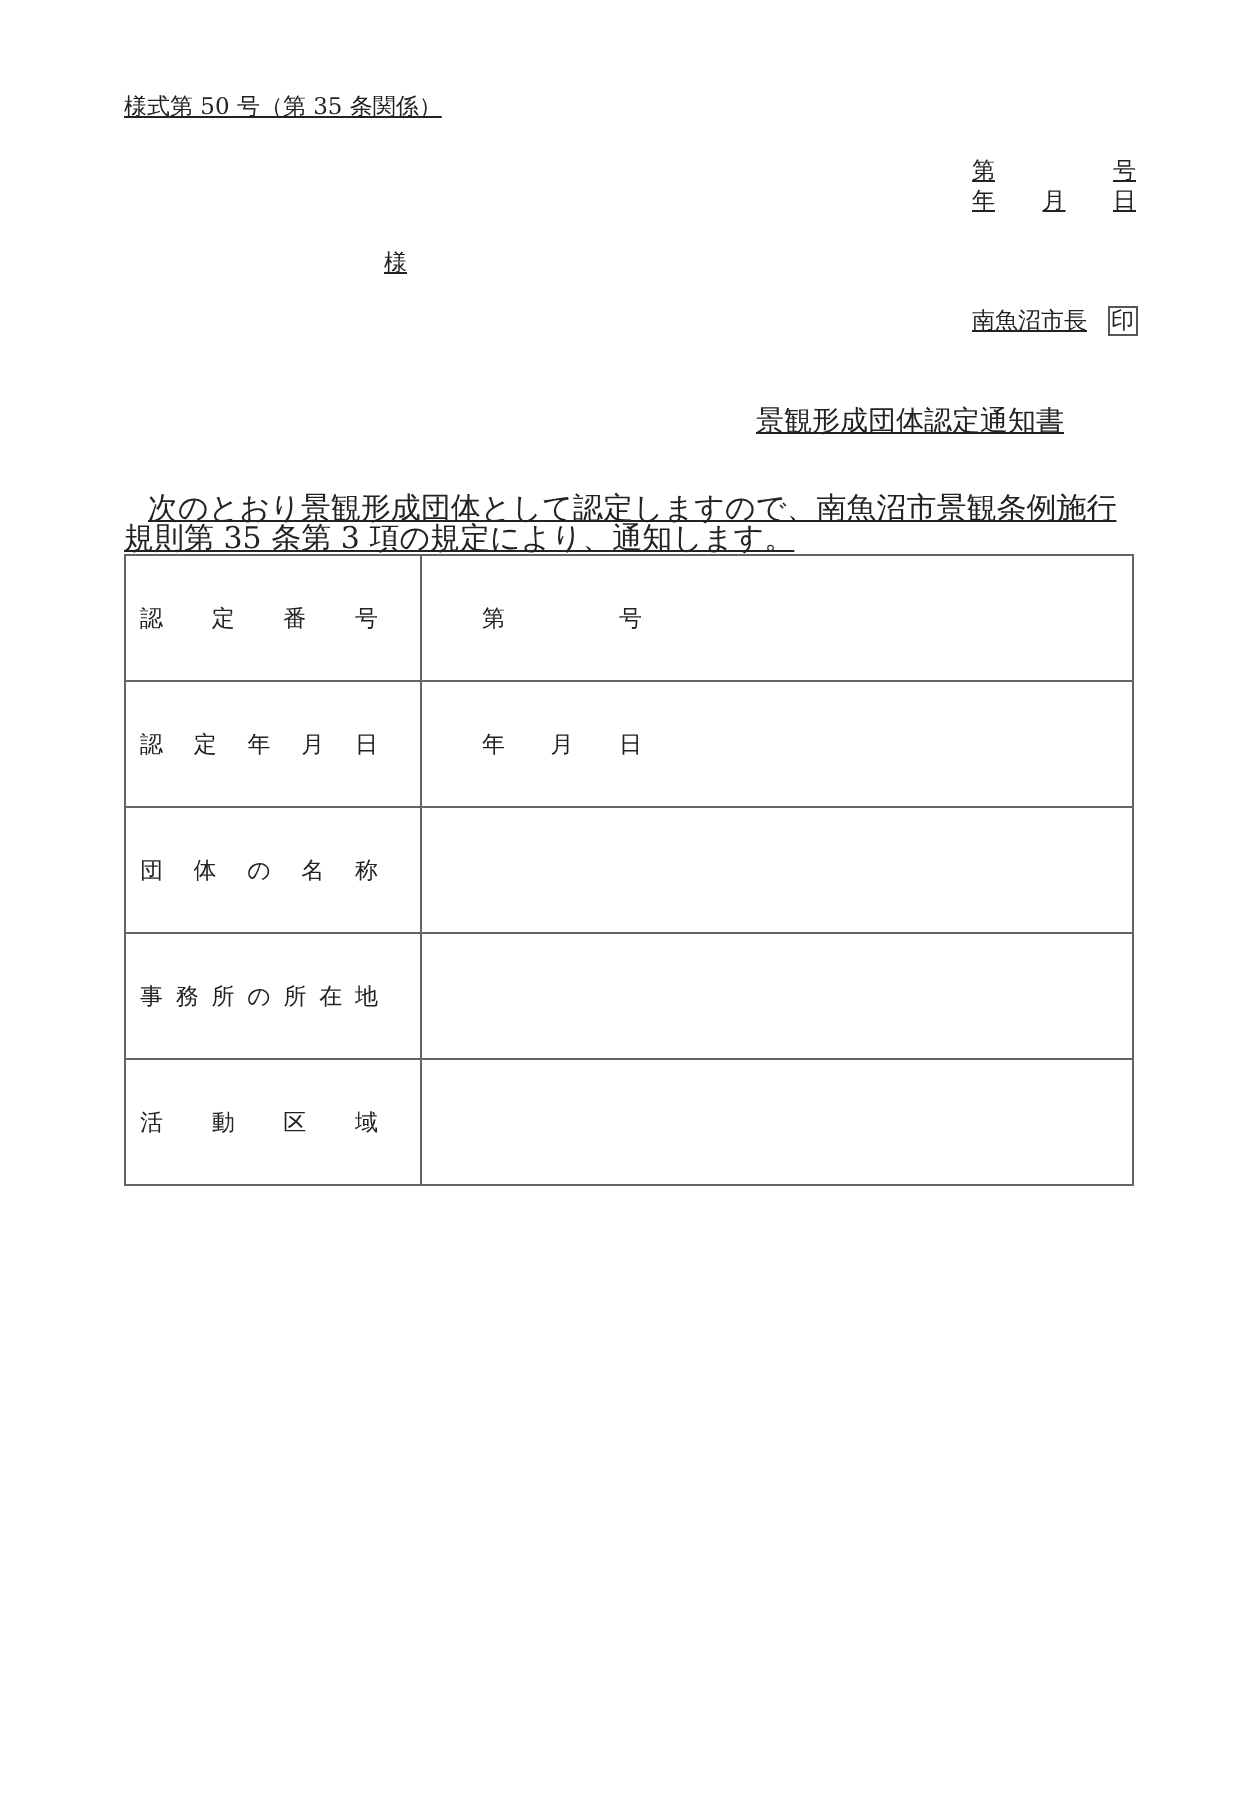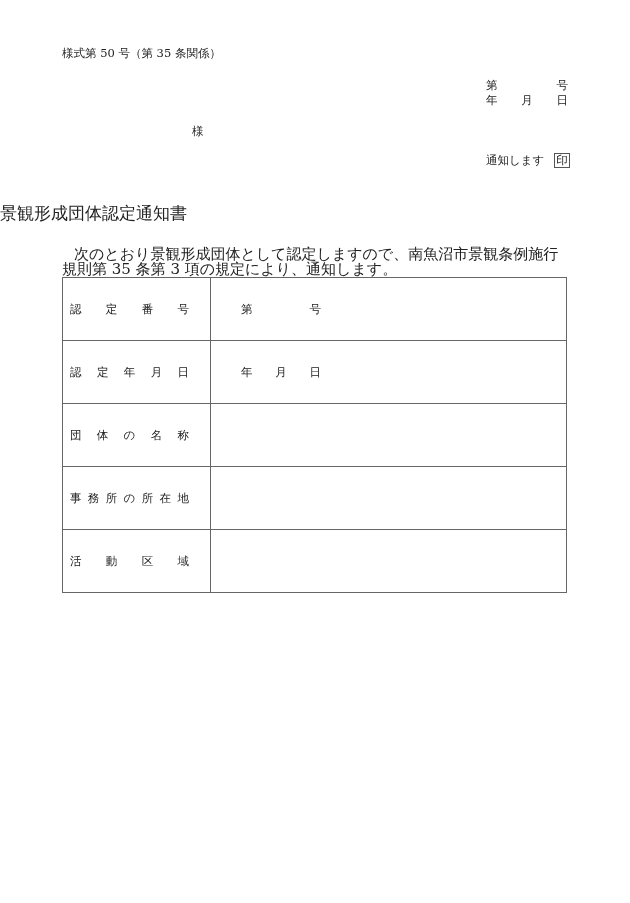--- a/index.html
+++ b/index.html
@@ -1,31 +1,31 @@
 <!DOCTYPE html>
 <html><head>
 <meta charset="utf-8">
 <style>
   html, body { margin: 0; padding: 0; }
   body {
     width: 630px; height: 903px; background: #ffffff; position: relative;
     font-family: "DejaVu Serif", "Liberation Serif", serif; color: #222;
     overflow: hidden;
   }
-  .abs { position: absolute; white-space: nowrap; }
+  .abs { position: absolute; white-space: nowrap; text-decoration: underline; }
   .fs { font-size: 11.5px; }
   #form-id { left: 62px; top: 46px; }
   .spread { display: flex; justify-content: space-between; }
   #num-line { left: 486px; top: 78px; width: 82px; }
   #date-line { left: 486px; top: 93px; width: 82px; }
   #date-line span { display: inline-block; }
   #addressee { left: 192px; top: 124px; }
   #issuer { left: 486px; top: 153px; }
   .seal { display: inline-block; border: 1px solid #555; padding: 0 1px; margin-left: 10px; line-height: 13px; }
-  #title { left: 0; width: 532px; text-align: left; top: 202px; font-size: 17px; }
+  #title { left: 0; width: 532px; text-align: right; top: 202px; font-size: 14px; }
   #body-text { left: 62px; top: 247px; width: 506px; white-space: normal; line-height: 15px; text-indent: 12px; font-size: 15px; }
   #form-table {
     position: absolute; left: 62px; top: 277px; width: 505px; border-collapse: collapse;
   }
   #form-table td { border: 1px solid #666; height: 62px; padding: 0; font-size: 11.5px; }
   #form-table td.label { width: 133px; padding: 0 7px; }
   #form-table td.label .spread { width: 119px; }
   #form-table td.value { padding-left: 30px; }
   .val-num { display: flex; width: 80px; justify-content: space-between; }
   .val-date { display: flex; width: 80px; justify-content: space-between; }
@@ -41,21 +41,21 @@
 </div>
 <div id="date-line" class="abs fs spread">
   <span>年</span>
   <span>月</span>
   <span>日</span>
 </div>
 
 <div id="addressee" class="abs fs">様</div>
 
 <div id="issuer" class="abs fs">
-  <span>通知します</span><span class="seal">印</span>
+  <span>南魚沼市長</span><span class="seal">印</span>
 </div>
 
 <div id="title" class="abs">景観形成団体認定通知書</div>
 
 <div id="body-text" class="abs">次のとおり景観形成団体として認定しますので、南魚沼市景観条例施行規則第 35 条第 3 項の規定により、通知します。</div>
 
 <table id="form-table">
   <tbody id="tbody">
       <tr>
         <td class="label">

